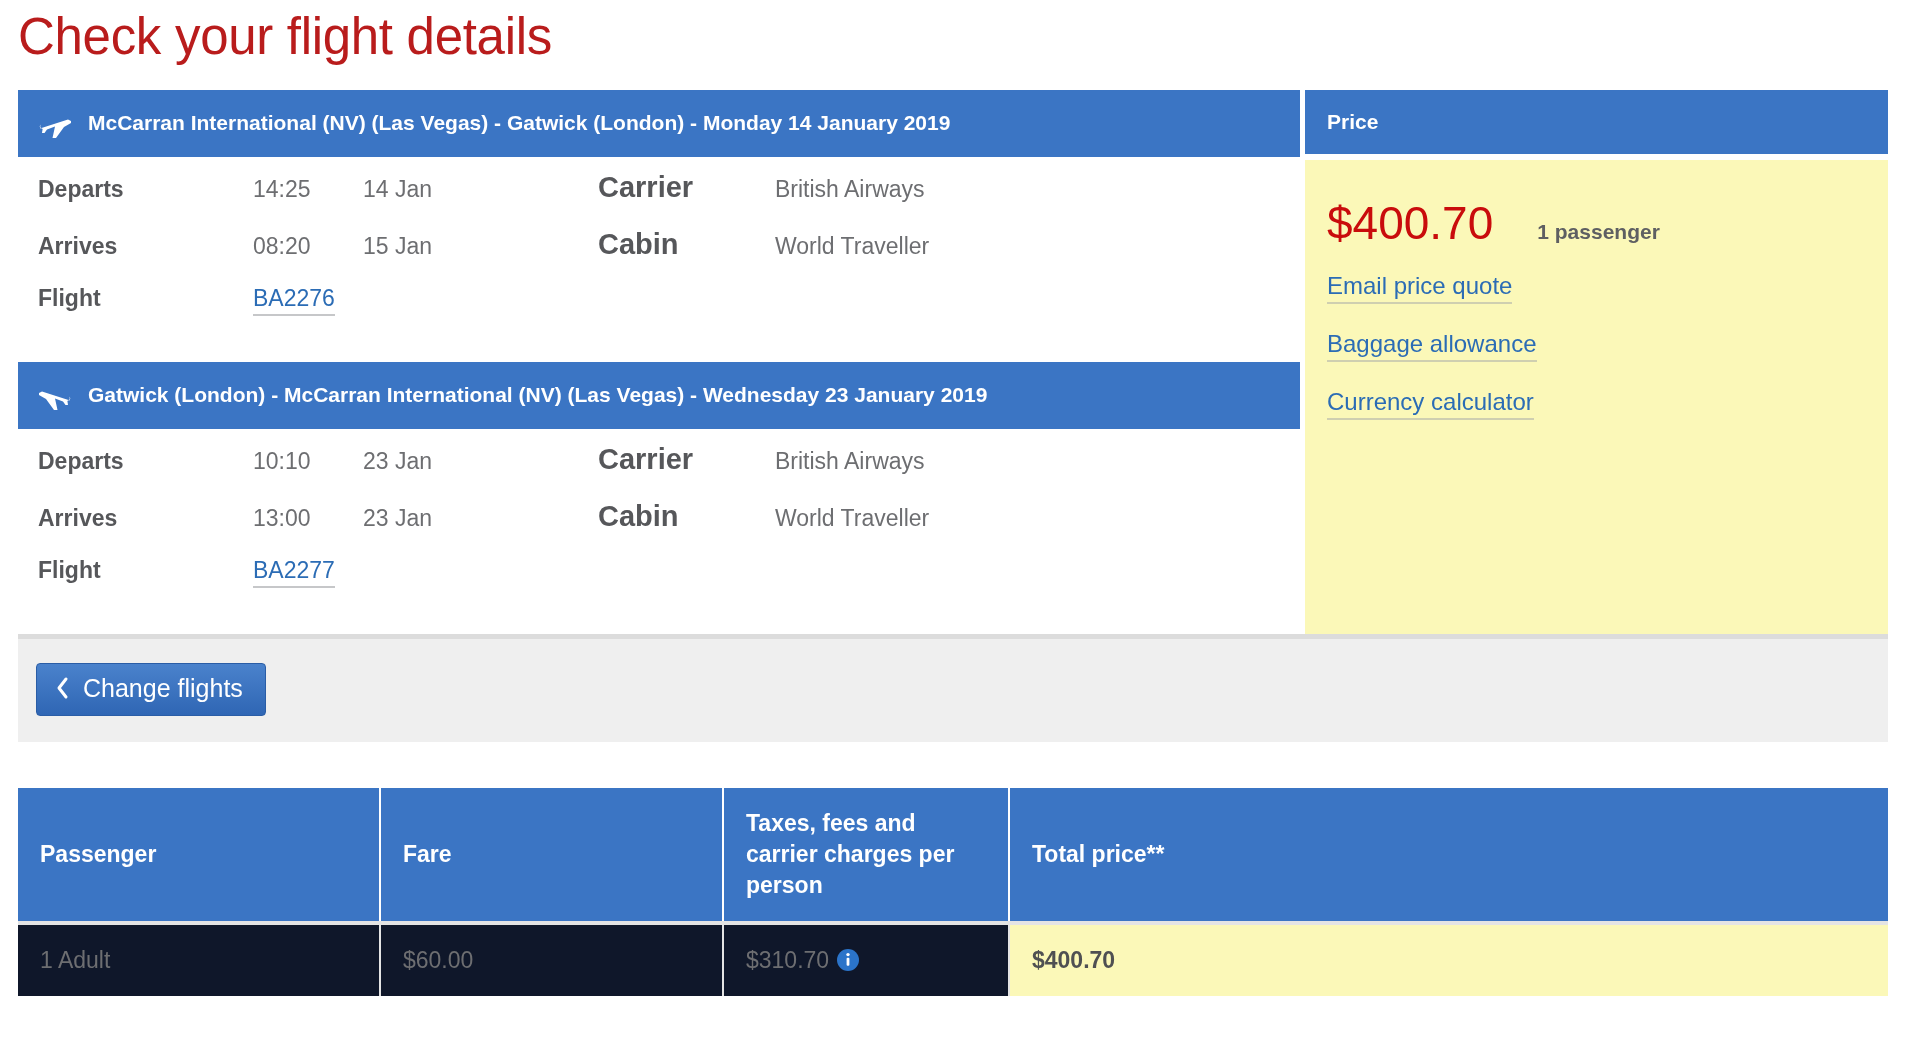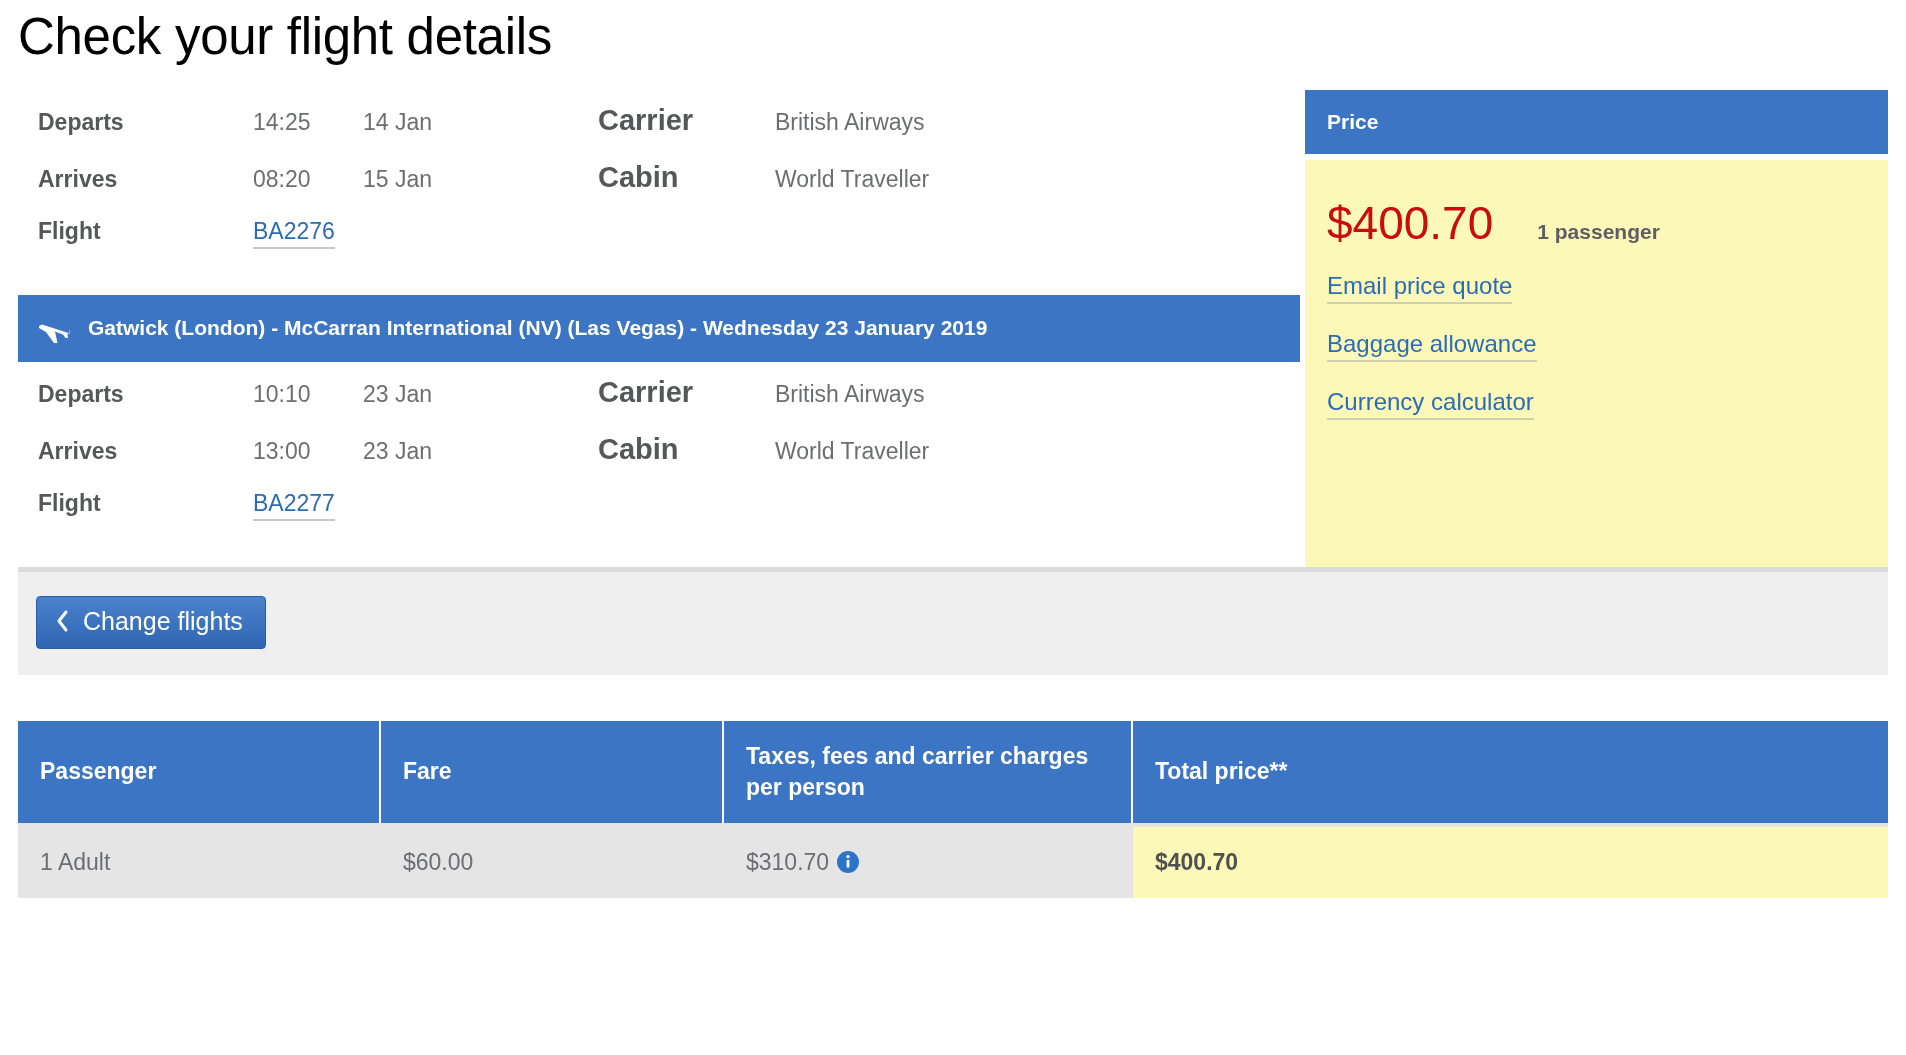--- a/index.html
+++ b/index.html
@@ -13,21 +13,21 @@
 
   .page {
     width: 1906px;
     padding: 0 18px;
   }
 
   
   .page-title {
     font-size: 51px;
     font-weight: 400;
-    color: #000000;
+    color: #b91c1c;
     letter-spacing: -0.3px;
     padding: 10px 0 26px 0;
     line-height: 1.05;
   }
 
   
   .summary {
     display: flex;
     align-items: stretch;
     width: 100%;
@@ -211,21 +211,21 @@
   }
   .fare-table th:last-child { border-right: none; }
 
   .fare-table td {
     font-size: 23px;
     color: #6d6e71;
     padding: 22px 22px;
     height: 66px;
     vertical-align: middle;
     border-right: 2px solid #e4e4e4;
-    background: #e5e5e5;
+    background: #0f172a;
     border-top: 4px solid #e4e4e4;
   }
   .fare-table td:last-child { border-right: none; }
 
   .cell-total {
     background: #fbf8b8 !important;
     font-weight: bold;
     color: #4f5052 !important;
   }
 
@@ -233,33 +233,41 @@
     display: inline-block;
     vertical-align: -3px;
     margin-left: 8px;
     width: 22px;
     height: 22px;
   }
   .info-icon svg { display: block; width: 22px; height: 22px; }
 
   .col-pass { width: 362px; }
   .col-fare { width: 343px; }
-  .col-taxes { width: 409px; }
+  .col-taxes { width: 286px; }
 </style>
 </head>
 <body>
 
 <div class="page">
 
   <h1 class="page-title">Check your flight details</h1>
 
   <div class="summary">
 
     <div class="itineraries">
 
+      <div class="flight-header">
+        <span class="plane-icon">
+          <svg viewBox="0 0 34 30" aria-hidden="true">
+            <path fill="#ffffff" d="M2 19.5 L30 10.5 L33 12 L33 14 L26 18 L18 29 L14.5 29 L17 17.5 L9 20.5 L6.5 24 L4 24 L4.6 19.9 L1.6 17.6 L2.6 15.6 Z"></path>
+          </svg>
+        </span>
+        <span class="flight-header-text">McCarran International (NV) (Las Vegas) - Gatwick (London) - Monday 14 January 2019</span>
+      </div>
 
       <div class="flight-detail">
         <div class="detail-row">
           <span class="dl-label">Departs</span>
           <span class="dl-time">14:25</span>
           <span class="dl-date">14 Jan</span>
           <span class="dr-label">Carrier</span>
           <span class="dr-value">British Airways</span>
         </div>
         <div class="detail-row">

